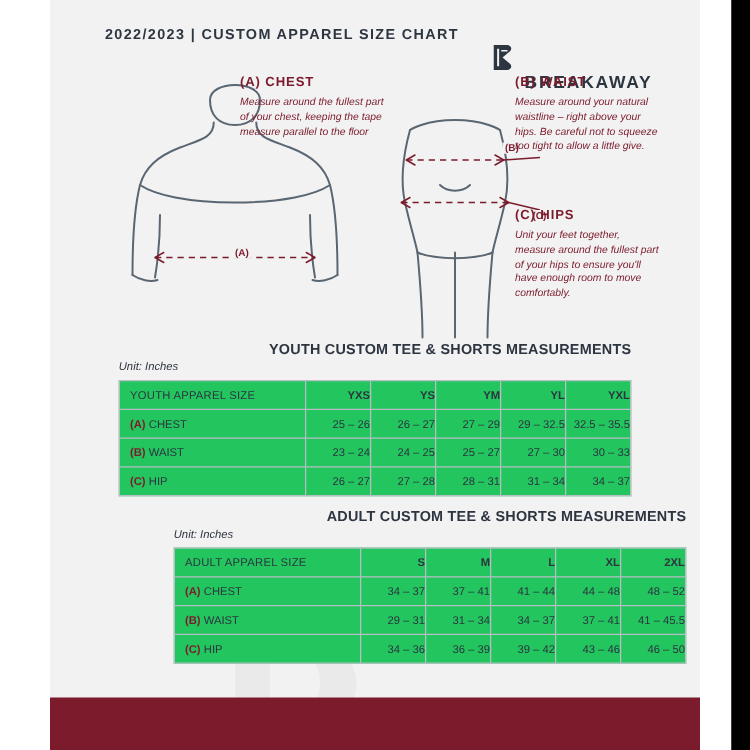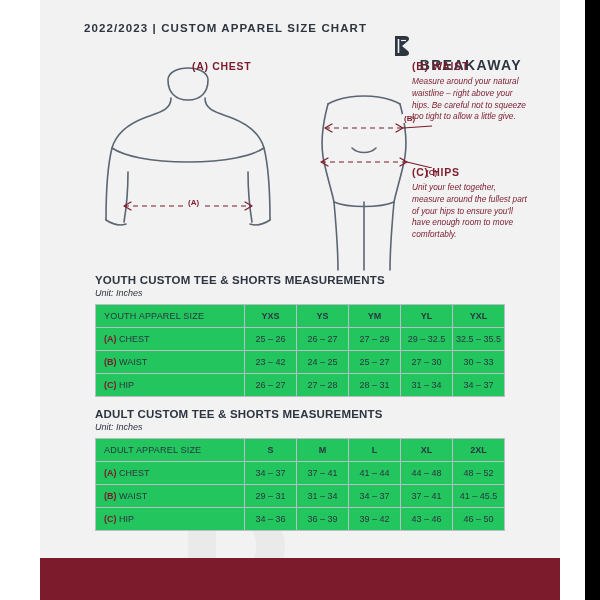--- a/index.html
+++ b/index.html
@@ -118,21 +118,21 @@
     padding: 0 2px;
   }
 
   
   .section {
     position: absolute;
     left: 55px;
     width: 410px;
   }
   .section-title {
-    text-align: left;
+    text-align: right;
     font-size: 11.5px;
     font-weight: bold;
     color: #2d3540;
     letter-spacing: 0.2px;
   }
   .section-unit {
     text-align: left;
     font-size: 9px;
     font-style: italic;
     color: #2d3540;
@@ -143,21 +143,21 @@
     border-collapse: collapse;
     width: 410px;
     background: #22c55e;
     table-layout: fixed;
   }
   th, td {
     border: 1px solid #b9bec4;
     height: 22px;
     font-size: 9px;
     color: #2d3540;
-    text-align: center;
+    text-align: right;
     padding: 0;
   }
   th.rowhead, td.rowhead {
     text-align: left;
     padding-left: 8px;
     width: 140px;
     font-weight: normal;
   }
   th {
     font-weight: bold;
@@ -243,20 +243,21 @@
           <path d="M367 110 L392 116"></path>
         </g>
       </svg>
 
       <div class="lbl" style="left:146px; top:146px;">(A)</div>
       <div class="lbl" style="left:362px; top:62px;">(B)</div>
       <div class="lbl" style="left:384px; top:116px;">(C)</div>
 
       <div class="annot" style="left:152px; top:8px; width:120px;">
         <div class="annot-title">(A) CHEST</div>
+        <div class="annot-body">Measure around the fullest part of your chest, keeping the tape measure parallel to the floor</div>
       </div>
 
       <div class="annot" style="left:372px; top:8px; width:118px;">
         <div class="annot-title">(B) WAIST</div>
         <div class="annot-body">Measure around your natural waistline – right above your hips. Be careful not to squeeze too tight to allow a little give.</div>
       </div>
 
       <div class="annot" style="left:372px; top:114px; width:118px;">
         <div class="annot-title">(C) HIPS</div>
         <div class="annot-body">Unit your feet together, measure around the fullest part of your hips to ensure you'll have enough room to move comfortably.</div>
@@ -281,39 +282,39 @@
           <tr>
             <td class="rowhead"><span class="tag">(A)</span> <span>CHEST</span></td>
             <td>25 – 26</td>
             <td>26 – 27</td>
             <td>27 – 29</td>
             <td>29 – 32.5</td>
             <td>32.5 – 35.5</td>
           </tr>
           <tr>
             <td class="rowhead"><span class="tag">(B)</span> <span>WAIST</span></td>
-            <td>23 – 42</td>
+            <td>23 – 24</td>
             <td>24 – 25</td>
             <td>25 – 27</td>
             <td>27 – 30</td>
             <td>30 – 33</td>
           </tr>
           <tr>
             <td class="rowhead"><span class="tag">(C)</span> <span>HIP</span></td>
             <td>26 – 27</td>
             <td>27 – 28</td>
             <td>28 – 31</td>
             <td>31 – 34</td>
             <td>34 – 37</td>
           </tr>
         </tbody>
       </table>
     </div>
 
-    <div class="section" style="top:408px;">
+    <div class="section" style="top:408px;margin-left:44px;">
       <div class="section-title">ADULT CUSTOM TEE &amp; SHORTS MEASUREMENTS</div>
       <div class="section-unit">Unit: Inches</div>
       <table>
         <thead>
           <tr>
             <th class="rowhead">ADULT APPAREL SIZE</th>
             <th>S</th>
             <th>M</th>
             <th>L</th>
             <th>XL</th>

